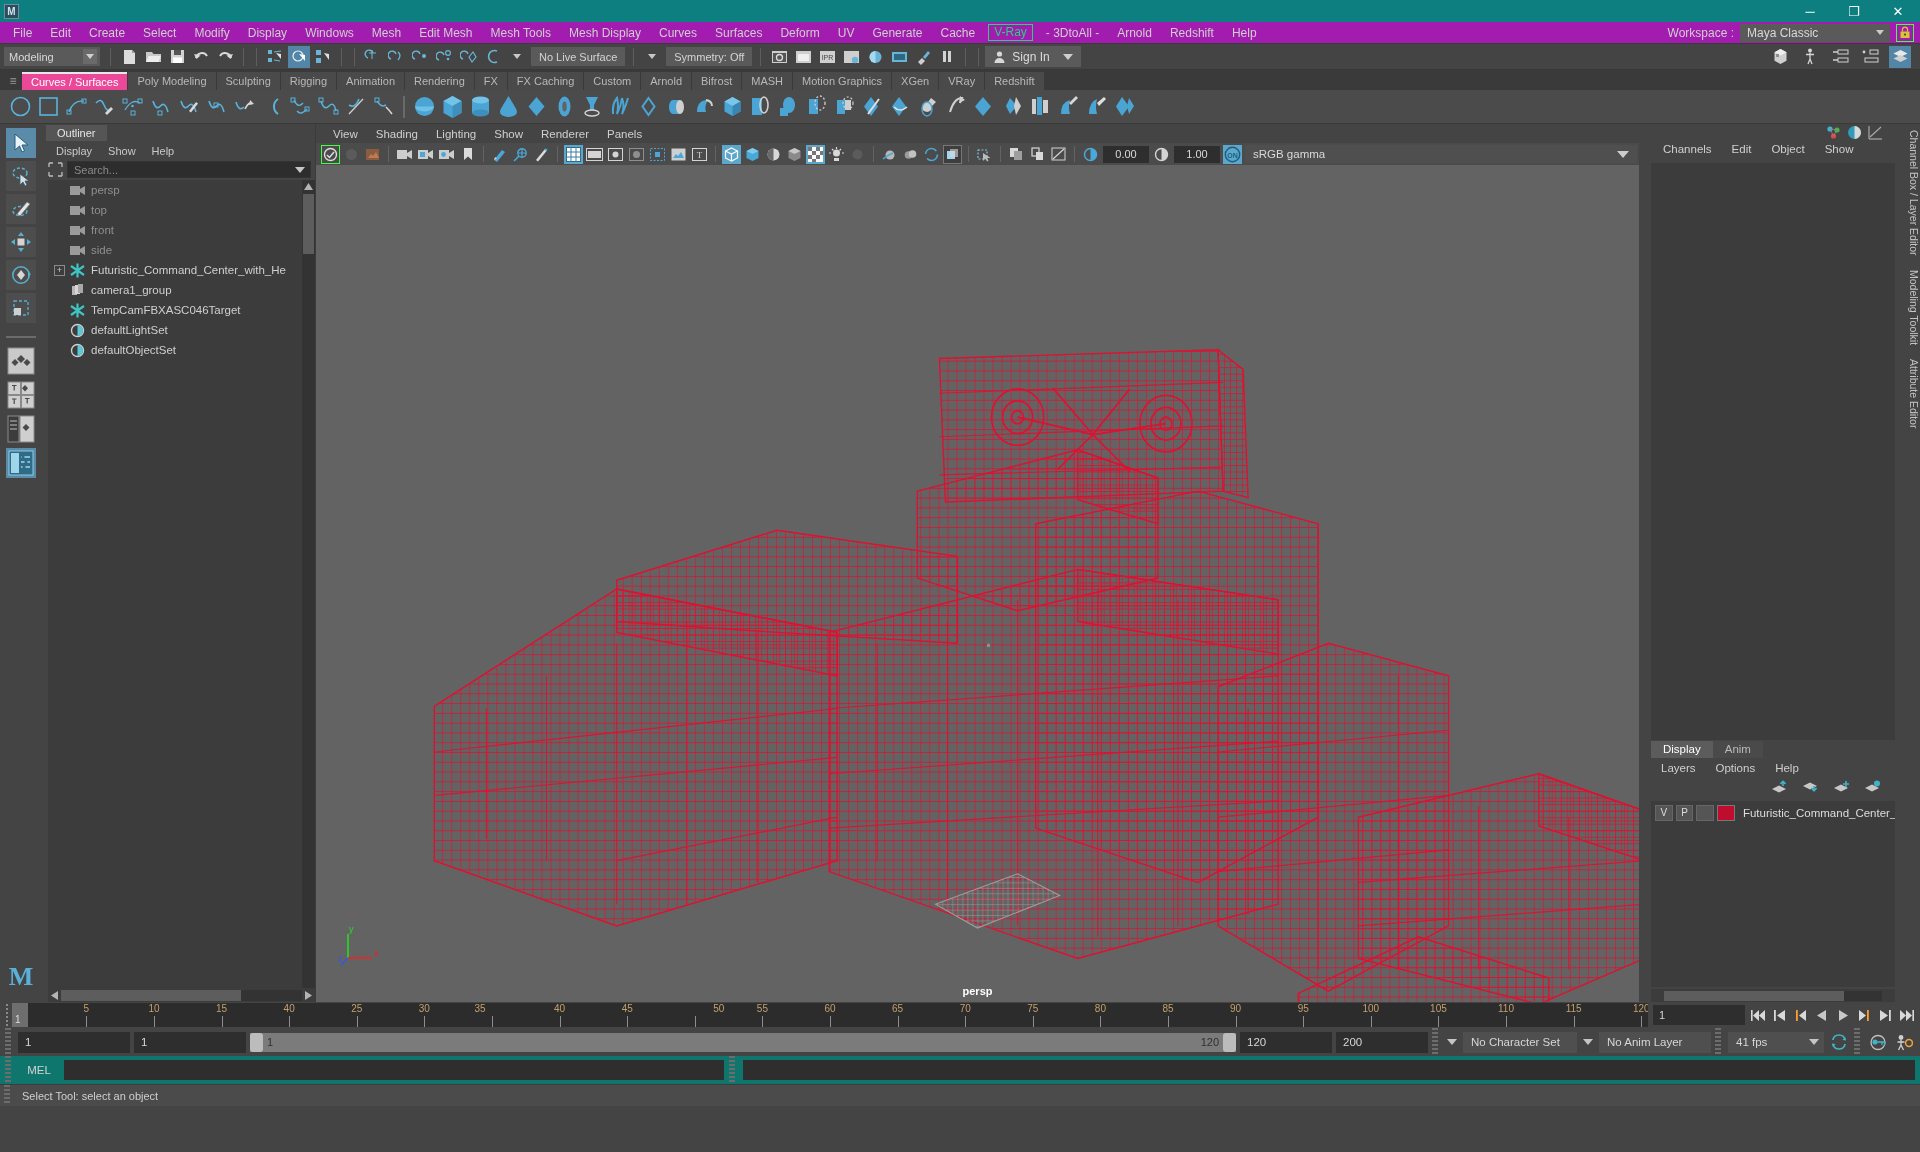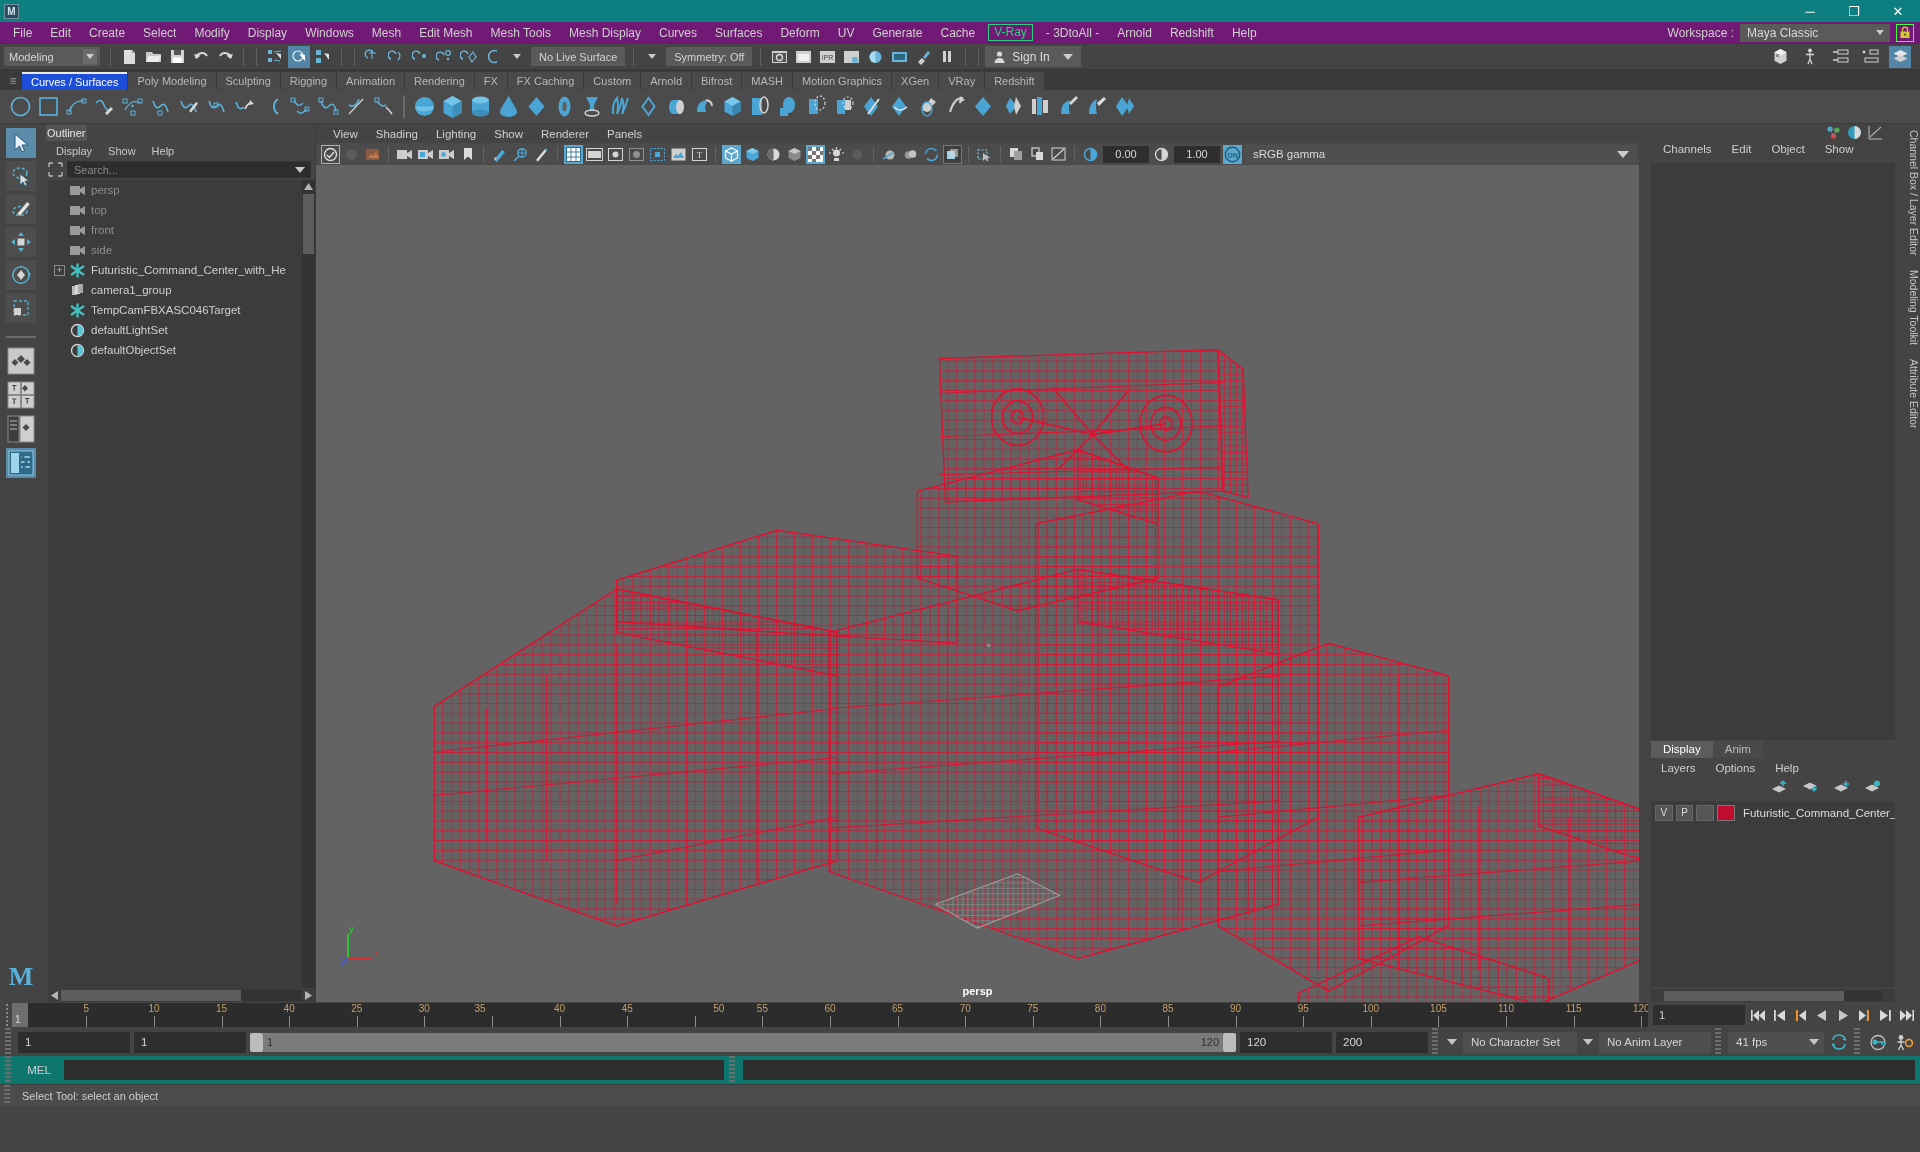--- a/index.html
+++ b/index.html
@@ -11,21 +11,21 @@
     -webkit-font-smoothing: none;
   }
   
   #titlebar{height:22px;background:#0d7f80;display:flex;align-items:center;padding:0 0 0 4px;}
   #titlebar .mayalogo{width:15px;height:15px;background:#2c4d5e;border:1px solid #6d8e9e;color:#cfe4ee;
       font-size:10px;font-weight:bold;display:flex;align-items:center;justify-content:center;margin-right:7px;}
   #titlebar .ttext{color:#ffffff;font-size:12px;white-space:nowrap;overflow:hidden;}
   #titlebar .winbtns{margin-left:auto;display:flex;height:22px;}
   #titlebar .winbtns div{width:44px;display:flex;align-items:center;justify-content:center;color:#fff;font-size:13px;}
   
-  #menubar{height:22px;background:#701a75;display:flex;align-items:center;padding-left:4px;border-bottom:1px solid #3a3a3a;}
+  #menubar{height:22px;background:#a21caf;display:flex;align-items:center;padding-left:4px;border-bottom:1px solid #3a3a3a;}
   #menubar .mi{padding:0 9px;height:22px;line-height:22px;color:#cfcfcf;font-size:12px;white-space:nowrap;}
   #menubar .mi.vray{color:#29d07e;border:1px solid #29d07e;padding:0 5px;height:17px;line-height:15px;margin:0 4px;}
   #menubar .wsp{margin-left:auto;display:flex;align-items:center;padding-right:6px;}
   #menubar .wsp .lbl{color:#cfcfcf;margin-right:6px;font-size:12px;}
   #menubar .wsp .combo{width:150px;height:18px;background:#5a5a5a;border:1px solid #5a5a5a;display:flex;align-items:center;
       padding-left:6px;color:#d8d8d8;font-size:12px;position:relative;}
   #menubar .wsp .combo .arrow{position:absolute;right:5px;border-left:4px solid transparent;border-right:4px solid transparent;border-top:5px solid #c9c9c9;}
   #menubar .wsp .lock{width:18px;height:18px;margin-left:6px;border:1px solid #43ff43;display:flex;align-items:center;justify-content:center;}
   
   #toolbar{height:26px;background:#444444;display:flex;align-items:center;padding-left:4px;border-bottom:1px solid #383838;}
@@ -34,39 +34,39 @@
   .tbcombo .arrow i{border-left:4px solid transparent;border-right:4px solid transparent;border-top:5px solid #d0d0d0;}
   .tbsep{width:1px;height:18px;background:#5e5e5e;margin:0 6px;}
   .ticon{width:22px;height:22px;display:flex;align-items:center;justify-content:center;margin:0 1px;}
   .ticon.sel{background:#5285a6;}
   .tbfield{height:19px;background:#5a5a5a;display:flex;align-items:center;padding:0 8px;color:#d4d4d4;font-size:11px;margin:0 2px;}
   .signin{height:21px;background:#5a5a5a;display:flex;align-items:center;padding:0 8px;color:#dcdcdc;font-size:12px;position:relative;min-width:96px;}
   
   #shelftabs{height:20px;background:#3a3a3a;display:flex;align-items:flex-end;padding-left:4px;}
   #shelftabs .grip{width:18px;height:18px;display:flex;align-items:center;justify-content:center;color:#9a9a9a;}
   #shelftabs .tab{height:18px;line-height:18px;padding:0 9px;background:#4a4a4a;color:#b8b8b8;font-size:11px;margin-right:1px;white-space:nowrap;}
-  #shelftabs .tab.active{background:#1d4ed8;color:#ffffff;border-top:2px solid #e8e8e8;line-height:16px;}
+  #shelftabs .tab.active{background:#ec4899;color:#ffffff;border-top:2px solid #e8e8e8;line-height:16px;}
   
   #shelf{height:34px;background:#4b4b4b;display:flex;align-items:center;padding-left:6px;border-bottom:1px solid #3a3a3a;overflow:hidden;}
   .sicon{width:28px;height:28px;display:flex;align-items:center;justify-content:center;flex:0 0 auto;}
   .ssep{width:2px;height:22px;background:#6a6a6a;margin:0 5px;flex:0 0 auto;}
   
   #main{display:flex;height:878px;background:#444;}
   
   #lefttools{width:42px;background:#444;display:flex;flex-direction:column;align-items:center;padding-top:4px;}
   #lefttools .lt{width:30px;height:30px;margin-bottom:3px;display:flex;align-items:center;justify-content:center;background:#4d4d4d;}
   #lefttools .lt.act{background:#5a8caa;}
   #lefttools .ltsep{width:30px;height:2px;background:#6b6b6b;margin:10px 0 8px;}
   #lefttools .box{width:30px;height:30px;margin-bottom:4px;}
   #lefttools .mayaM{margin-top:auto;margin-bottom:10px;width:30px;height:30px;color:#5ab0d8;font-size:26px;font-weight:bold;
      display:flex;align-items:center;justify-content:center;font-family:"Liberation Serif",serif;}
   
   #outliner{width:274px;background:#444;display:flex;flex-direction:column;border-right:1px solid #3b3b3b;}
   .panel-tabrow{height:17px;display:flex;align-items:flex-end;padding-left:4px;background:#444;}
-  .panel-tab{height:16px;line-height:16px;padding:0 1px;background:#555;color:#e6e6e6;font-size:11px;}
+  .panel-tab{height:16px;line-height:16px;padding:0 11px;background:#555;color:#e6e6e6;font-size:11px;}
   .panel-menurow{height:19px;display:flex;align-items:center;background:#444;padding-left:6px;}
   .panel-menurow span{padding:0 8px;color:#c9c9c9;font-size:11px;}
   #searchrow{height:19px;display:flex;align-items:center;padding:0 4px 0 6px;background:#444;}
   #searchrow .sicn{width:16px;height:16px;margin-right:3px;}
   #searchrow .sfield{flex:1;height:17px;background:#2d2d2d;border:1px solid #333;display:flex;align-items:center;padding-left:6px;color:#8a8a8a;font-size:11px;position:relative;}
   #searchrow .sfield .arrow{position:absolute;right:5px;border-left:5px solid transparent;border-right:5px solid transparent;border-top:6px solid #c6c6c6;}
   #outlist{flex:1;background:#3c3c3c;margin:1px 0 0 6px;position:relative;overflow:hidden;}
   .orow{height:20px;display:flex;align-items:center;padding-left:6px;font-size:11.5px;white-space:nowrap;}
   .orow .expand{width:11px;height:11px;border:1px solid #8a8a8a;color:#c8c8c8;font-size:9px;line-height:9px;
      display:flex;align-items:center;justify-content:center;margin-right:4px;}

